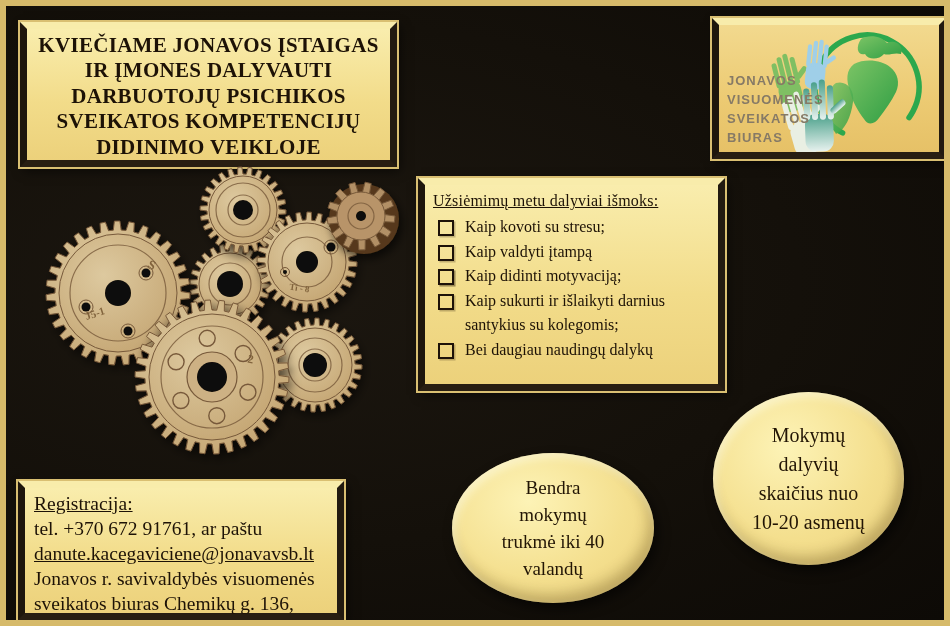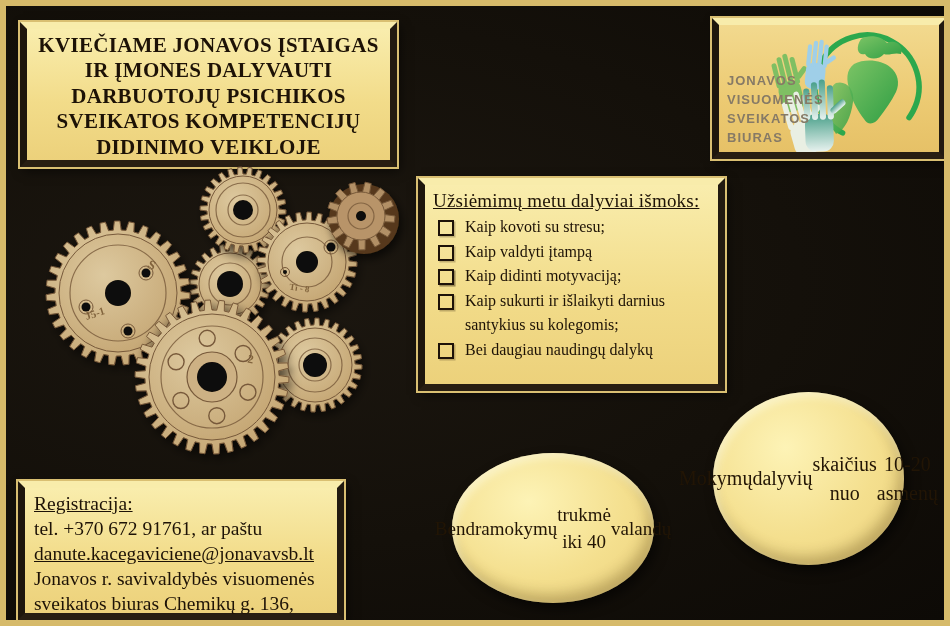--- a/index.html
+++ b/index.html
@@ -22,34 +22,34 @@
   .title-box{ left:14px; top:16px; width:377px; height:145px;
     display:flex; flex-direction:column; justify-content:flex-end; text-align:center;
     font-weight:bold; font-size:21px; line-height:25.5px; letter-spacing:.3px;}
   .logo-box{ left:706px; top:12px; width:234px; height:141px;
     background:linear-gradient(180deg,#f2d98e 0%,#ecca72 60%,#e6c167 100%);}
   .logo-text{ position:absolute; left:8px; top:46px; width:100px; text-align:left;
     font-family:"Liberation Sans","DejaVu Sans",sans-serif; font-weight:600;
     font-size:13px; line-height:19px; letter-spacing:1px; color:#867a66;}
   .logo-art{ position:absolute; left:0; top:0; width:220px; height:127px;}
   .list-box{ left:412px; top:172px; width:307px; height:213px; padding:3px 6px 0 8px;}
-  .list-heading{ font-size:19px; line-height:26px; text-decoration:underline; letter-spacing:.2px;}
+  .list-heading{ font-size:16px; line-height:26px; text-decoration:underline; letter-spacing:.2px;}
   .benefit-list{ list-style:none; margin:1px 0 0 0; padding:0; font-size:16px; line-height:24.5px;}
   .benefit-list li{ position:relative; padding-left:32px;}
   .cbx{ position:absolute; left:5px; top:5px; width:12px; height:12px;
     border:2.4px solid #1d1208; box-shadow:1.5px 1.5px 0 rgba(45,28,6,.25); background:transparent;}
   .reg-box{ left:12px; top:475px; width:326px; height:139px; padding:3px 8px 0 9px;
     font-size:19.5px; line-height:25px;}
   .u{ text-decoration:underline;}
   .bubble{
     position:absolute; border-radius:50%;
     background:radial-gradient(ellipse at 38% 32%, #fdf3b6 0%, #f4df8e 55%, #ecd17c 100%);
     box-shadow:inset 3px 5px 9px rgba(255,255,235,.55), inset -5px -8px 14px rgba(80,58,12,.32),
                4px 6px 12px rgba(0,0,0,.55);
-    display:flex; flex-direction:row; align-items:center; justify-content:center;
+    display:flex; flex-direction:column; align-items:center; justify-content:center;
     text-align:center; color:#221505;}
   .bubble1{ left:446px; top:447px; width:202px; height:150px; font-size:19px; line-height:27px;}
   .bubble2{ left:707px; top:386px; width:191px; height:173px; font-size:20px; line-height:29px;}
   .gears{ position:absolute; left:22px; top:148px; width:400px; height:345px;}
 </style>
 </head>
 <body>
 
 <div class="poster">
 

